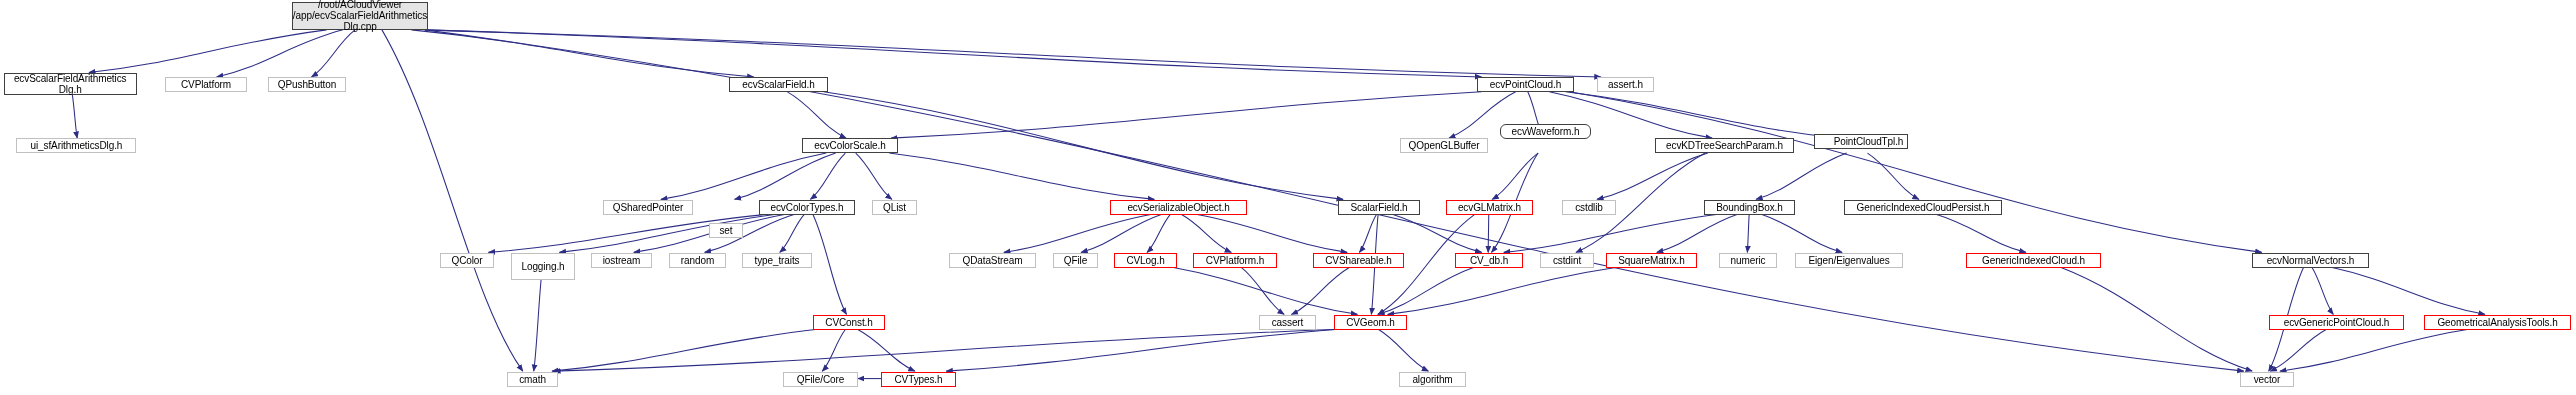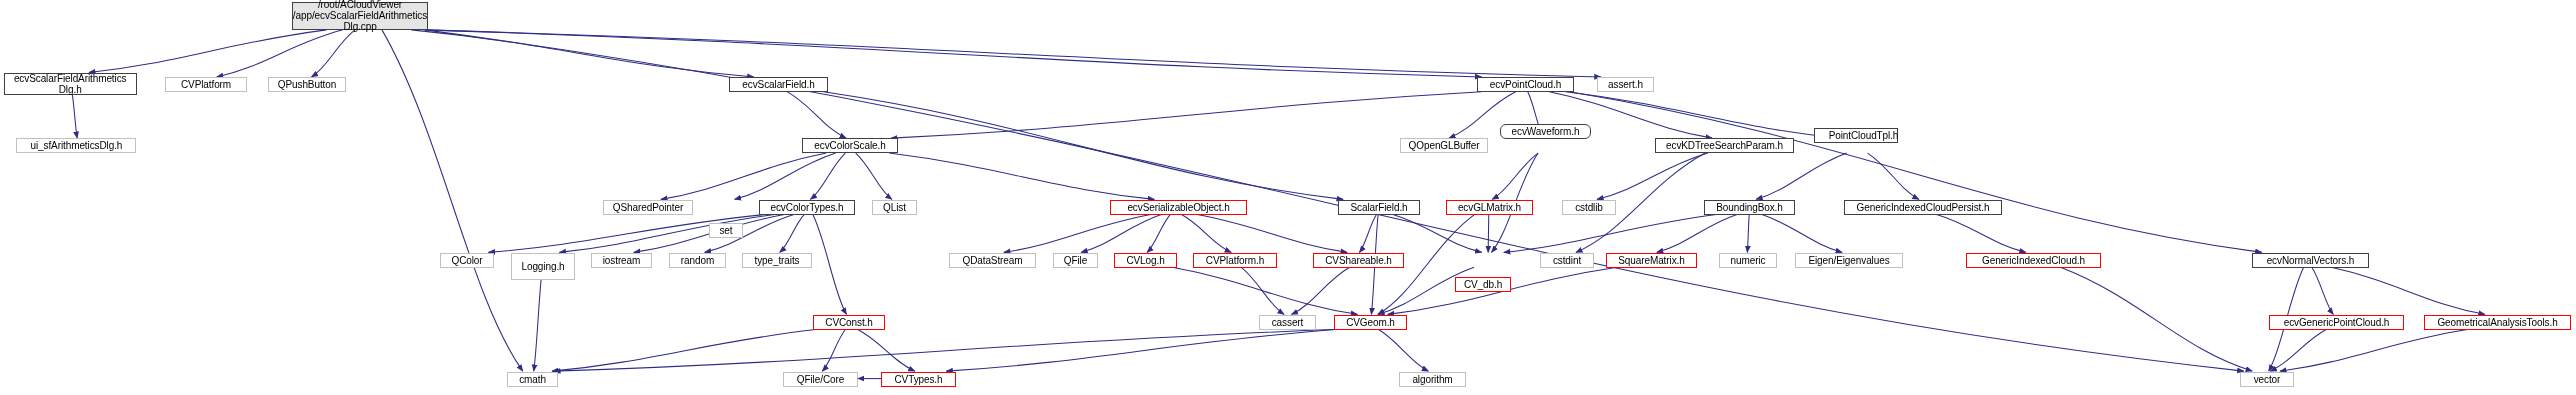--- a/index.html
+++ b/index.html
@@ -142,42 +142,42 @@
       <div class="node " style="left: 165px; top: 77px; width: 82px; height: 15px;"><span>CVPlatform</span></div>
       <div class="node " style="left: 268px; top: 77px; width: 78px; height: 15px;"><span>QPushButton</span></div>
       <div class="node hdr" style="left: 729px; top: 77px; width: 99px; height: 15px;"><span>ecvScalarField.h</span></div>
       <div class="node hdr" style="left: 1477px; top: 77px; width: 97px; height: 15px;"><span>ecvPointCloud.h</span></div>
       <div class="node " style="left: 1597px; top: 77px; width: 57px; height: 15px;"><span>assert.h</span></div>
       <div class="node " style="left: 16.4px; top: 138px; width: 120px; height: 15px;"><span>ui_sfArithmeticsDlg.h</span></div>
       <div class="node hdr" style="left: 802px; top: 138px; width: 96px; height: 15px;"><span>ecvColorScale.h</span></div>
       <div class="node " style="left: 1400px; top: 138px; width: 88px; height: 15px;"><span>QOpenGLBuffer</span></div>
       <div class="node hdr" style="left: 1500px; top: 124px; width: 91px; height: 15px; border-radius: 6px;"><span>ecvWaveform.h</span></div>
       <div class="node hdr" style="left: 1655px; top: 138px; width: 139px; height: 15px;"><span>ecvKDTreeSearchParam.h</span></div>
-      <div class="node hdr" style="left: 1814px; top: 128px; width: 84px; height: 15px; padding-left: 15px;"><span>PointCloudTpl.h</span></div>
+      <div class="node hdr" style="left: 1814px; top: 134px; width: 94px; height: 15px; padding-left: 15px;"><span>PointCloudTpl.h</span></div>
       <div class="node " style="left: 603px; top: 200px; width: 90px; height: 15px;"><span>QSharedPointer</span></div>
       <div class="node " style="left: 709px; top: 200px; width: 34px; height: 15px; margin-top: 23px;"><span>set</span></div>
       <div class="node hdr" style="left: 759px; top: 200px; width: 96px; height: 15px;"><span>ecvColorTypes.h</span></div>
       <div class="node " style="left: 872px; top: 200px; width: 45px; height: 15px;"><span>QList</span></div>
       <div class="node red" style="left: 1110px; top: 200px; width: 137px; height: 15px;"><span>ecvSerializableObject.h</span></div>
       <div class="node hdr" style="left: 1338px; top: 200px; width: 82px; height: 15px;"><span>ScalarField.h</span></div>
       <div class="node red" style="left: 1446px; top: 200px; width: 87px; height: 15px;"><span>ecvGLMatrix.h</span></div>
       <div class="node " style="left: 1562px; top: 200px; width: 54px; height: 15px;"><span>cstdlib</span></div>
       <div class="node hdr" style="left: 1704px; top: 200px; width: 91px; height: 15px;"><span>BoundingBox.h</span></div>
       <div class="node hdr" style="left: 1844px; top: 200px; width: 158px; height: 15px;"><span>GenericIndexedCloudPersist.h</span></div>
       <div class="node " style="left: 440px; top: 253px; width: 54px; height: 15px;"><span>QColor</span></div>
       <div class="node " style="left: 511px; top: 253px; width: 64px; height: 27px;"><span>Logging.h</span></div>
       <div class="node " style="left: 591px; top: 253px; width: 61px; height: 15px;"><span>iostream</span></div>
       <div class="node " style="left: 669px; top: 253px; width: 57px; height: 15px;"><span>random</span></div>
       <div class="node " style="left: 742px; top: 253px; width: 70px; height: 15px;"><span>type_traits</span></div>
       <div class="node " style="left: 949px; top: 253px; width: 87px; height: 15px;"><span>QDataStream</span></div>
       <div class="node " style="left: 1053px; top: 253px; width: 45px; height: 15px;"><span>QFile</span></div>
       <div class="node red" style="left: 1114px; top: 253px; width: 63px; height: 15px;"><span>CVLog.h</span></div>
       <div class="node red" style="left: 1193px; top: 253px; width: 84px; height: 15px;"><span>CVPlatform.h</span></div>
       <div class="node red" style="left: 1313px; top: 253px; width: 91px; height: 15px;"><span>CVShareable.h</span></div>
-      <div class="node red" style="left: 1455px; top: 253px; width: 56px; height: 15px; margin-top: 24px;"><span>CV_db.h</span></div>
+      <div class="node red" style="left: 1455px; top: 253px; width: 68px; height: 15px;"><span>CV_db.h</span></div>
       <div class="node " style="left: 1540px; top: 253px; width: 54px; height: 15px;"><span>cstdint</span></div>
       <div class="node red" style="left: 1606px; top: 253px; width: 91px; height: 15px;"><span>SquareMatrix.h</span></div>
       <div class="node " style="left: 1719px; top: 253px; width: 58px; height: 15px;"><span>numeric</span></div>
       <div class="node " style="left: 1795px; top: 253px; width: 108px; height: 15px;"><span>Eigen/Eigenvalues</span></div>
       <div class="node red" style="left: 1966px; top: 253px; width: 135px; height: 15px;"><span>GenericIndexedCloud.h</span></div>
       <div class="node hdr" style="left: 2252px; top: 253px; width: 117px; height: 15px;"><span>ecvNormalVectors.h</span></div>
       <div class="node red" style="left: 813px; top: 315px; width: 72px; height: 15px;"><span>CVConst.h</span></div>
       <div class="node " style="left: 1259px; top: 315px; width: 57px; height: 15px;"><span>cassert</span></div>
       <div class="node red" style="left: 1334px; top: 315px; width: 73px; height: 15px;"><span>CVGeom.h</span></div>
       <div class="node red" style="left: 2269px; top: 315px; width: 135px; height: 15px;"><span>ecvGenericPointCloud.h</span></div>

